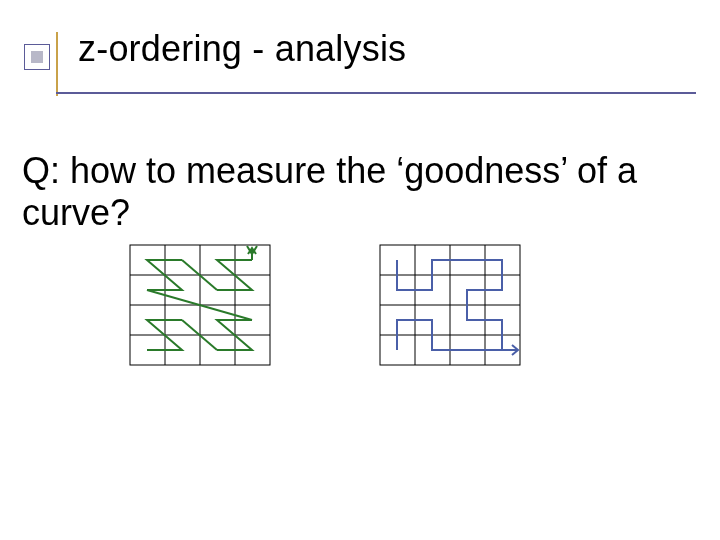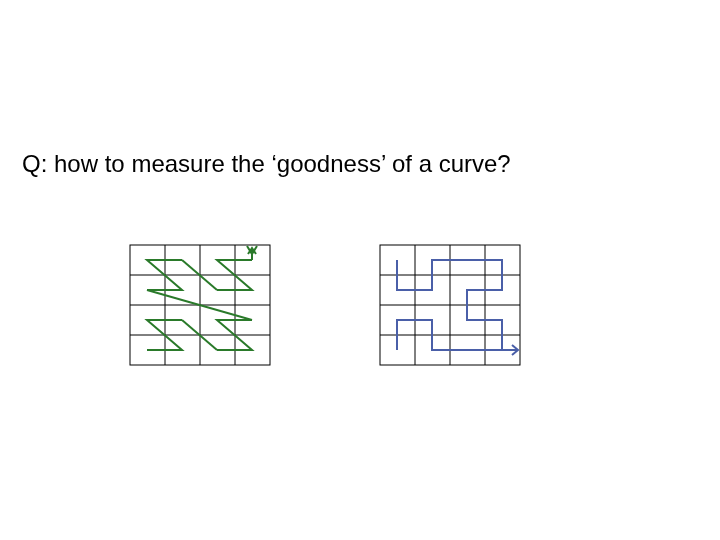--- a/index.html
+++ b/index.html
@@ -65,21 +65,21 @@
     left: 56px;
     top: 10px;
     width: 0;
     height: 64px;
     border-left: 2px solid #c9a24a;
   }
   .body-text {
     position: absolute;
     left: 22px;
     top: 150px;
-    font-size: 24px;
+    font-size: 36px;
     color: #000;
   }
   .figures {
     position: absolute;
     top: 240px;
     left: 0;
     width: 100%;
     height: 200px;
   }
   .fig {
@@ -88,20 +88,29 @@
     height: 130px;
   }
   .fig.left { left: 120px; top: 0; }
   .fig.right { left: 370px; top: 0; }
 </style>
 </head>
 <body>
 
 <div class="slide">
 
+  <div class="title-row">
+    <div class="bullet-box">
+      <div class="bullet-outer"></div>
+      <div class="bullet-inner"></div>
+    </div>
+    <div class="vline"></div>
+    <div class="title-text">z-ordering - analysis</div>
+    <div class="underline"></div>
+  </div>
 
   <div class="body-text">Q: how to measure the ‘goodness’ of a curve?</div>
 
   <div class="figures">
 
     <div class="fig left">
       <svg viewBox="0 0 160 130" width="160" height="130">
         <g stroke="#000" stroke-width="1" fill="none">
           <rect x="10" y="5" width="140" height="120"></rect>
           <line x1="45" y1="5" x2="45" y2="125"></line>

